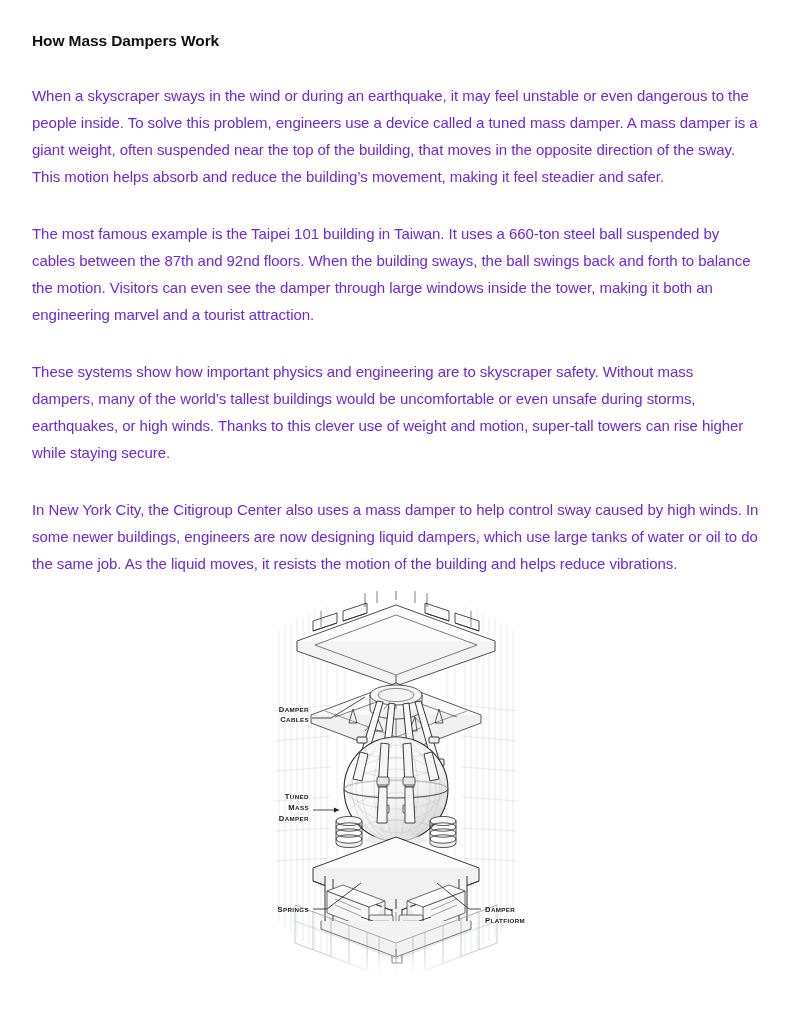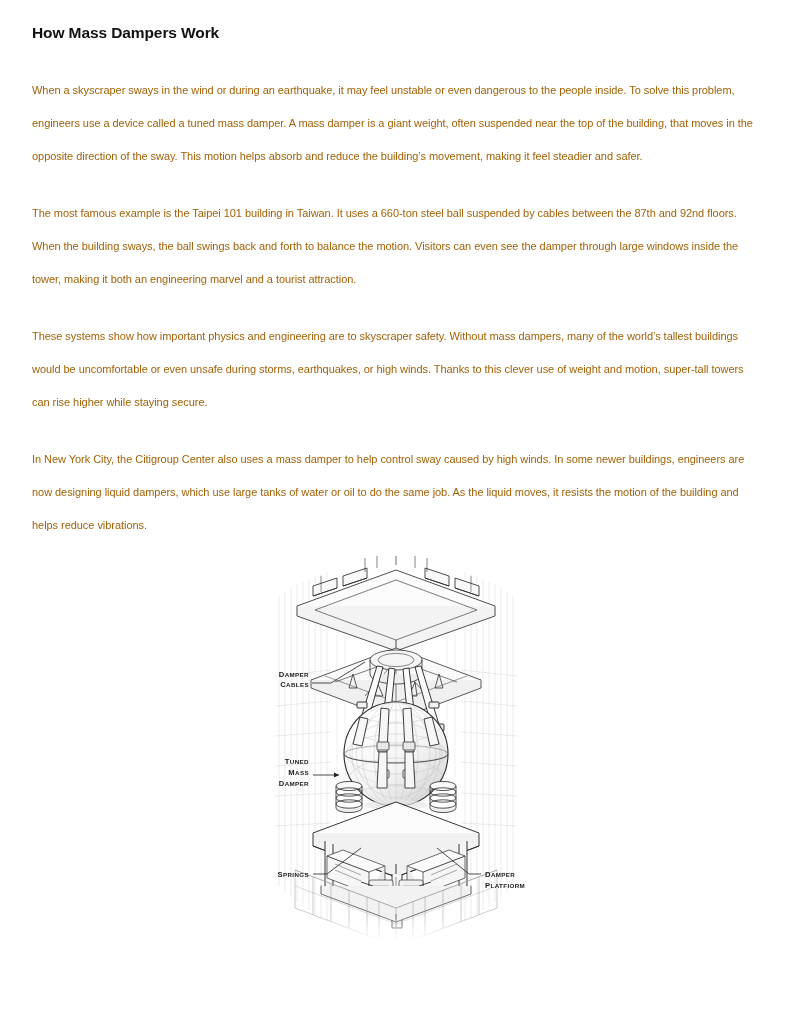--- a/index.html
+++ b/index.html
@@ -12,41 +12,41 @@
     width: 791px;
     height: 1024px;
     font-family: "Liberation Sans", sans-serif;
     color: #1a1a1a;
     overflow: hidden;
   }
   .page {
     width: 791px;
     height: 1024px;
     box-sizing: border-box;
-    padding: 24px 32px 0 32px;
+    padding: 32px 32px 0 32px;
     position: relative;
   }
   .doc-title {
     font-size: 15.5px;
     font-weight: bold;
     color: #111111;
     letter-spacing: -0.1px;
     margin: 0 0 0 0;
     line-height: 1.2;
   }
   .body-copy {
-    font-size: 11px;
-    line-height: 33px;
-    color: #a16207;
+    font-size: 15px;
+    line-height: 27px;
+    color: #6d28d9;
     margin: 0;
     letter-spacing: -0.05px;
     text-align: left;
   }
   .para-gap-first { margin-top: 31px; }
-  .para-gap { margin-top: 24px; }
+  .para-gap { margin-top: 30px; }
 
   
   .figure-wrap {
     margin-top: 14px;
     display: flex;
     justify-content: center;
   }
   .figure {
     position: relative;
     width: 262px;

